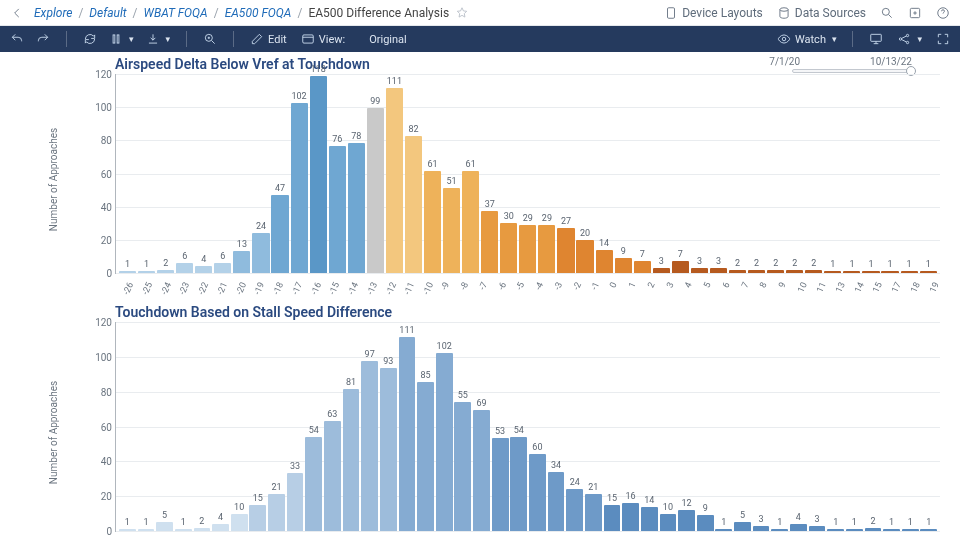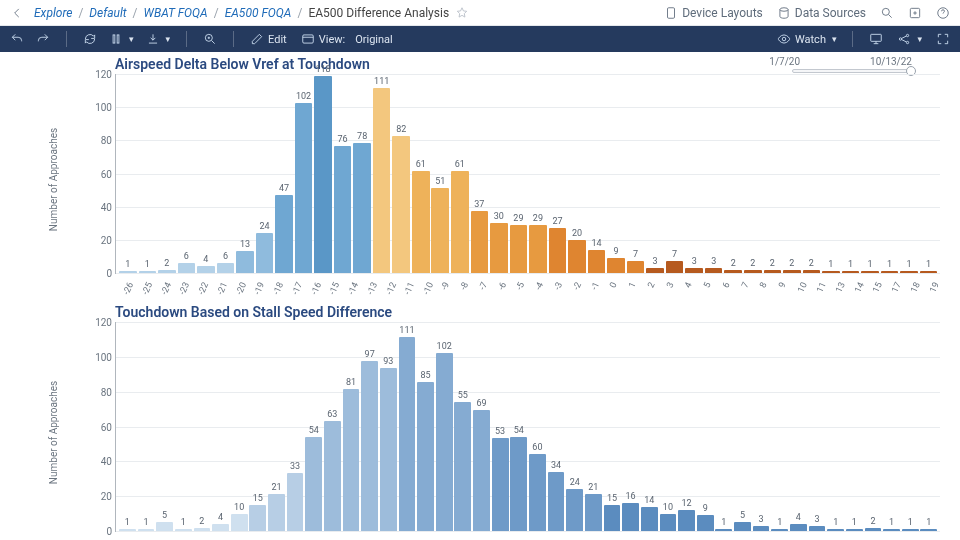--- a/index.html
+++ b/index.html
@@ -297,21 +297,21 @@
     <span>Edit</span>
   </span>
   <span class="btn">
     <span class="icon">
         <svg viewBox="0 0 24 24">
           <rect x="3" y="5" width="18" height="14" rx="2"></rect>
           <path d="M3 9h18"></path>
         </svg>
       </span>
     <span>View:</span>
-    <span style="margin-left:6px">Original</span>
+    <span style="margin-left:20px">Original</span>
   </span>
   <div class="spacer"></div>
   <span class="btn">
     <span class="icon">
         <svg viewBox="0 0 24 24">
           <path d="M2 12s3.5-7 10-7 10 7 10 7-3.5 7-10 7S2 12 2 12z"></path>
           <circle cx="12" cy="12" r="3"></circle>
         </svg>
       </span>
     <span>Watch</span>
@@ -340,21 +340,21 @@
         <path d="M4 9V4h5M20 9V4h-5M4 15v5h5M20 15v5h-5"></path>
       </svg>
     </span>
 </div>
 
 <div class="content">
 
   <div class="chart-block">
     <div class="date-range">
       <div class="row">
-        <span>1/7/20</span>
+        <span>7/1/20</span>
         <span>10/13/22</span>
       </div>
       <div class="slider">
           <div class="knob"></div>
         </div>
     </div>
     <div class="chart-title">Airspeed Delta Below Vref at Touchdown</div>
     <div class="chart-body">
       <div class="y-axis-area">
         <div class="y-label">Number of Approaches</div>
@@ -425,20 +425,24 @@
             </div>
             <div class="bar-slot">
               <div class="bar-val">76</div>
               <div class="bar c-b3" style="height: 126.667px;"></div>
             </div>
             <div class="bar-slot">
               <div class="bar-val">78</div>
               <div class="bar c-b3" style="height: 130px;"></div>
             </div>
             <div class="bar-slot">
+              <div class="bar-val">99</div>
+              <div class="bar c-g" style="height: 165px;"></div>
+            </div>
+            <div class="bar-slot">
               <div class="bar-val">111</div>
               <div class="bar c-o1" style="height: 185px;"></div>
             </div>
             <div class="bar-slot">
               <div class="bar-val">82</div>
               <div class="bar c-o1" style="height: 136.667px;"></div>
             </div>
             <div class="bar-slot">
               <div class="bar-val">61</div>
               <div class="bar c-o2" style="height: 101.667px;"></div>

